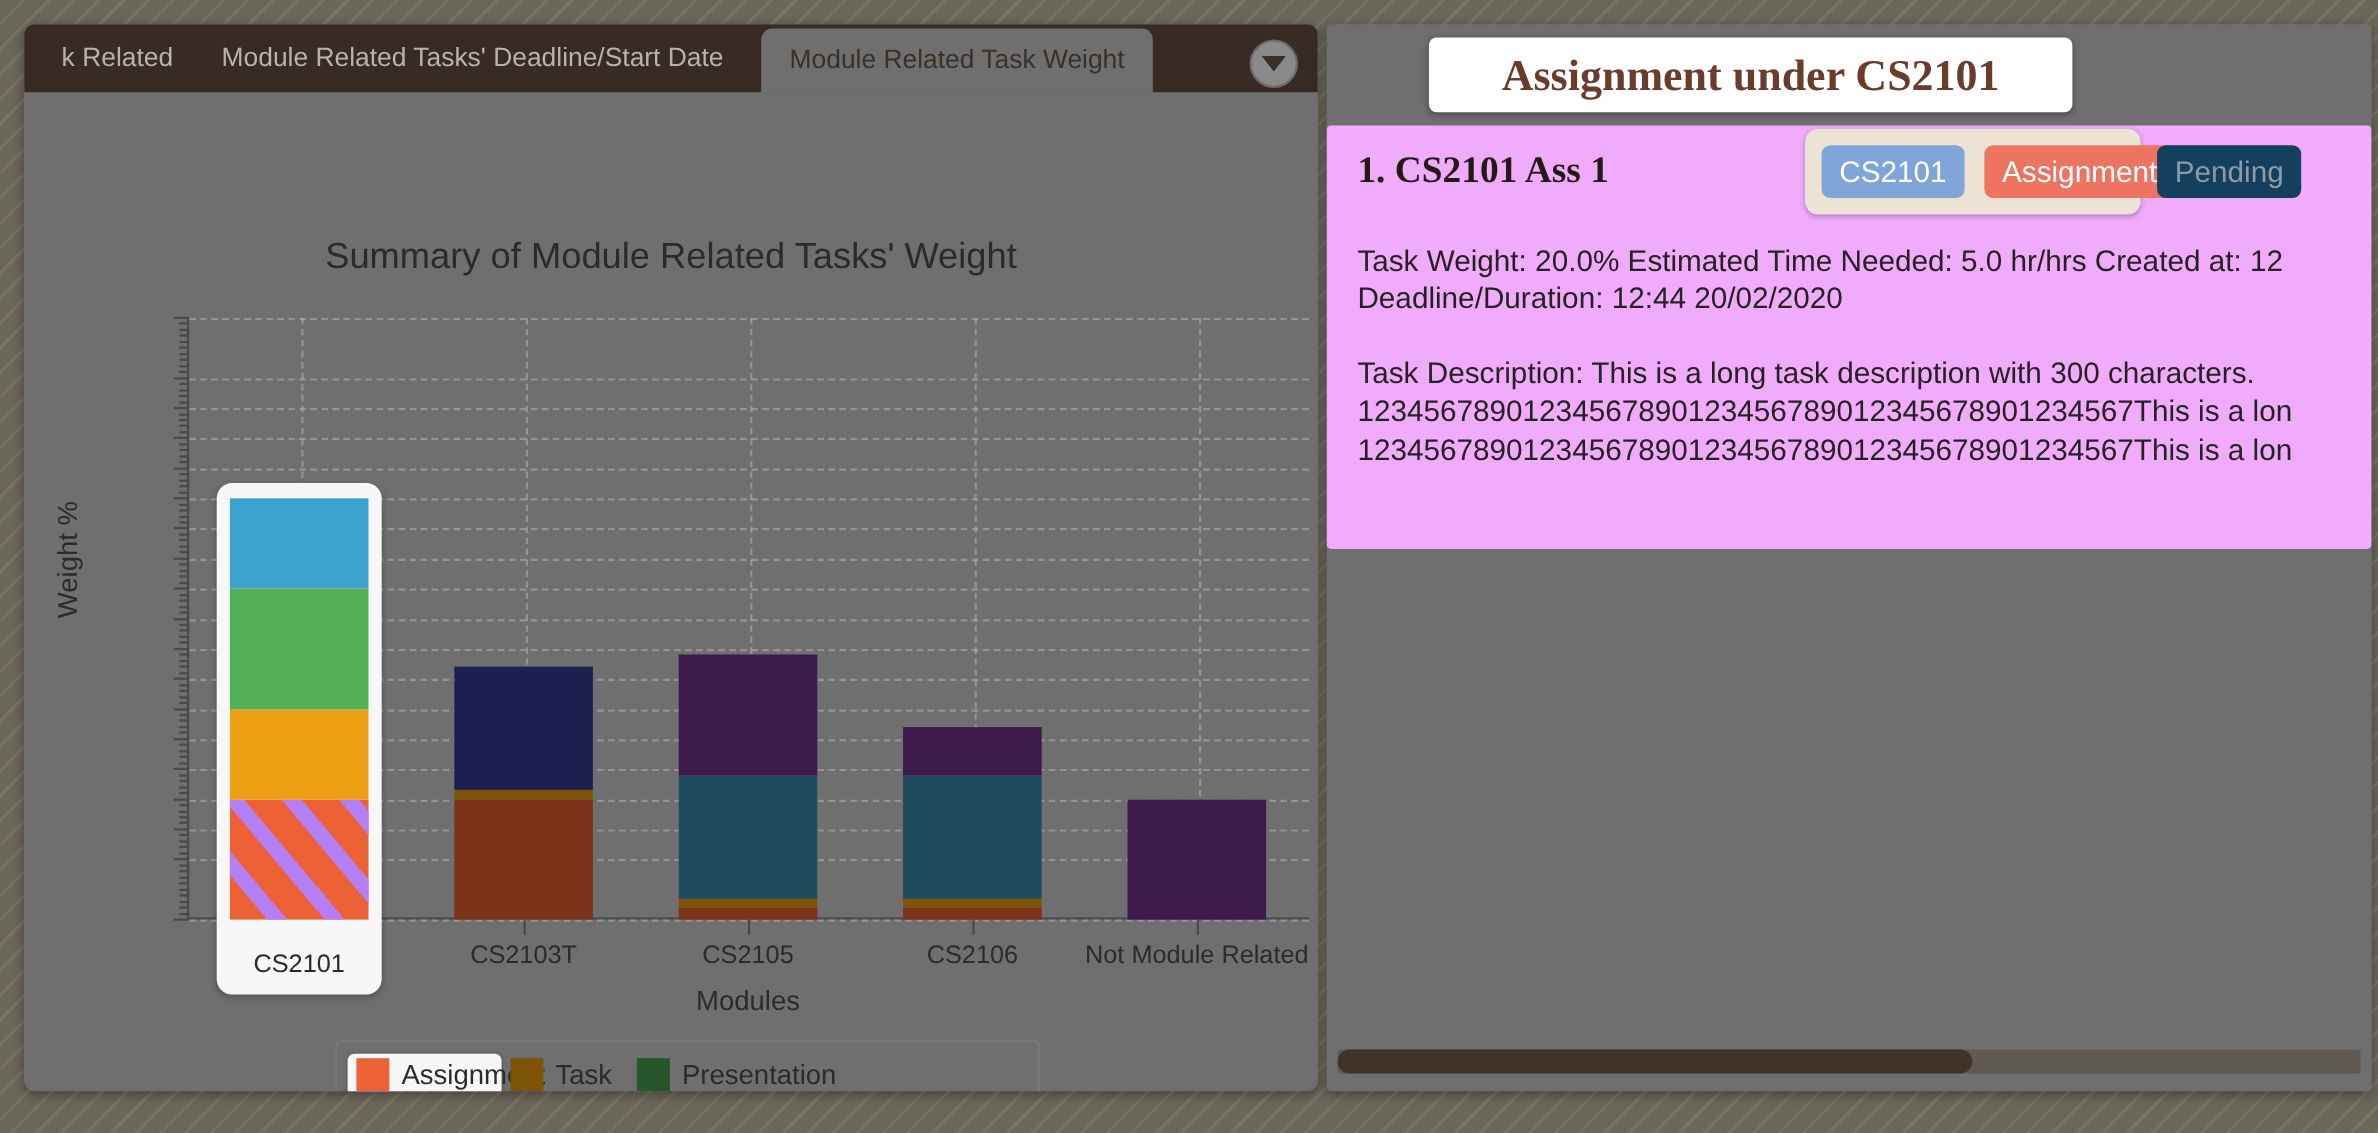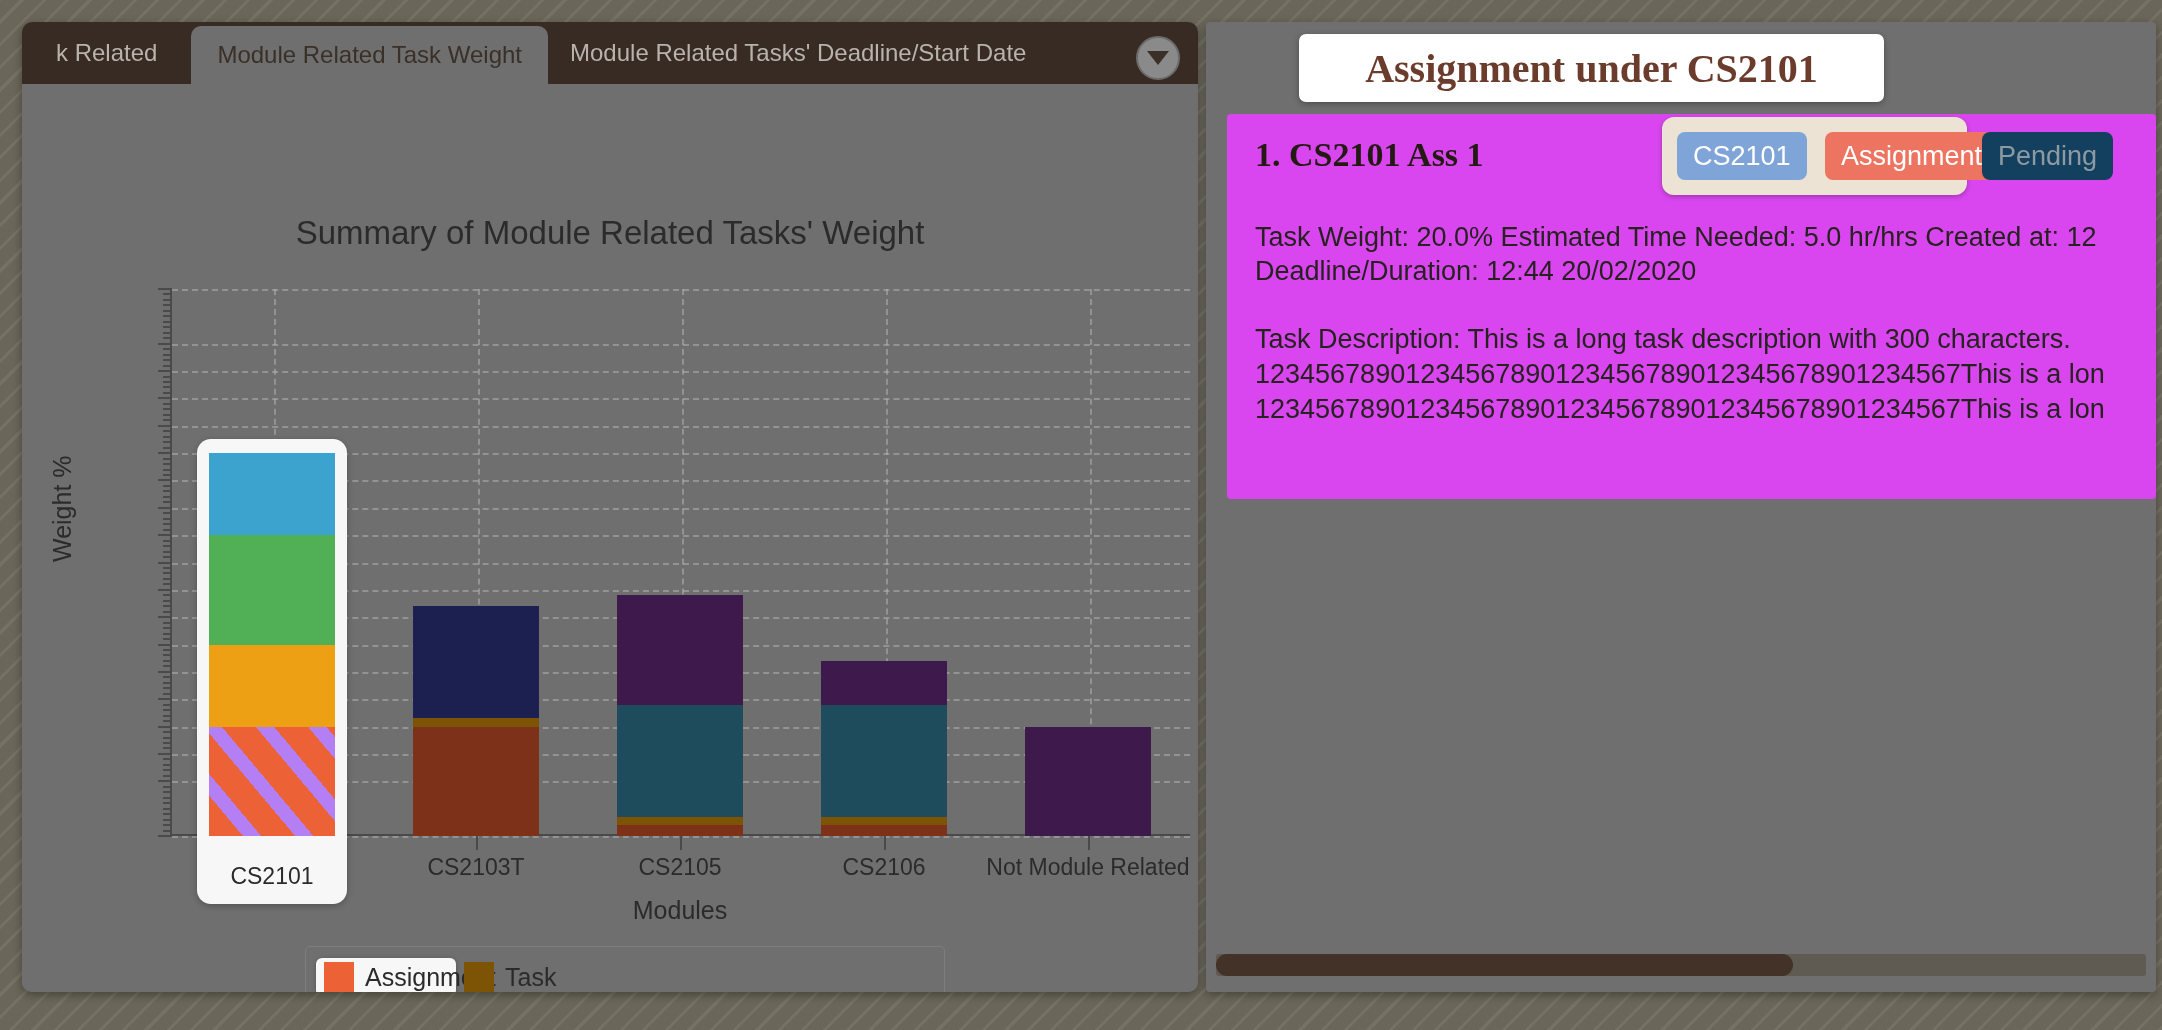--- a/index.html
+++ b/index.html
@@ -279,24 +279,23 @@
     color: #6b3b2c;
     white-space: nowrap;
   }
 
   #task-card {
     position: absolute;
     left: 0px;
     top: 92px;
     right: 0px;
     height: 385px;
-    background: #d946ef;
+    background: #f0abfc;
     border-radius: 4px;
     overflow: hidden;
-    margin-left: 21px;
   }
   #task-row {
     position: relative;
     height: 84px;
   }
   #task-index-name {
     position: absolute;
     left: 28px;
     top: 22px;
     font-family: "Liberation Serif", serif;
@@ -372,25 +371,25 @@
 <body>
 
 <div id="desktop">
 
   <div id="left-window">
 
     <div id="tab-strip">
       <div class="tab clipped">
         <span>k Related</span>
       </div>
+      <div class="tab">
+        <span>Module Related Tasks' Deadline/Start Date</span>
+      </div>
       <div class="tab active">
         <span>Module Related Task Weight</span>
-      </div>
-      <div class="tab">
-        <span>Module Related Tasks' Deadline/Start Date</span>
       </div>
       <div id="tab-dropdown-button">
         <span class="caret"></span>
       </div>
     </div>
 
     <div id="chart-area">
 
       <div id="chart-title">Summary of Module Related Tasks' Weight</div>
       <div id="ylabel">Weight %</div>
@@ -572,20 +571,24 @@
 
       <div id="legend">
           <div class="legend-item active">
             <span class="legend-swatch" style="background: rgb(236, 97, 54);"></span>
             <span class="legend-text">Assignment</span>
           </div>
           <div class="legend-item">
             <span class="legend-swatch" style="background: rgb(125, 84, 6);"></span>
             <span class="legend-text">Task</span>
           </div>
+          <div class="legend-item">
+            <span class="legend-swatch" style="background: rgb(39, 86, 42);"></span>
+            <span class="legend-text">Presentation</span>
+          </div>
         </div>
     </div>
   </div>
 
   <div id="right-window">
 
     <div id="right-header">
       <div id="right-title-card">
         <span id="right-title-text">Assignment under CS2101</span>
       </div>

